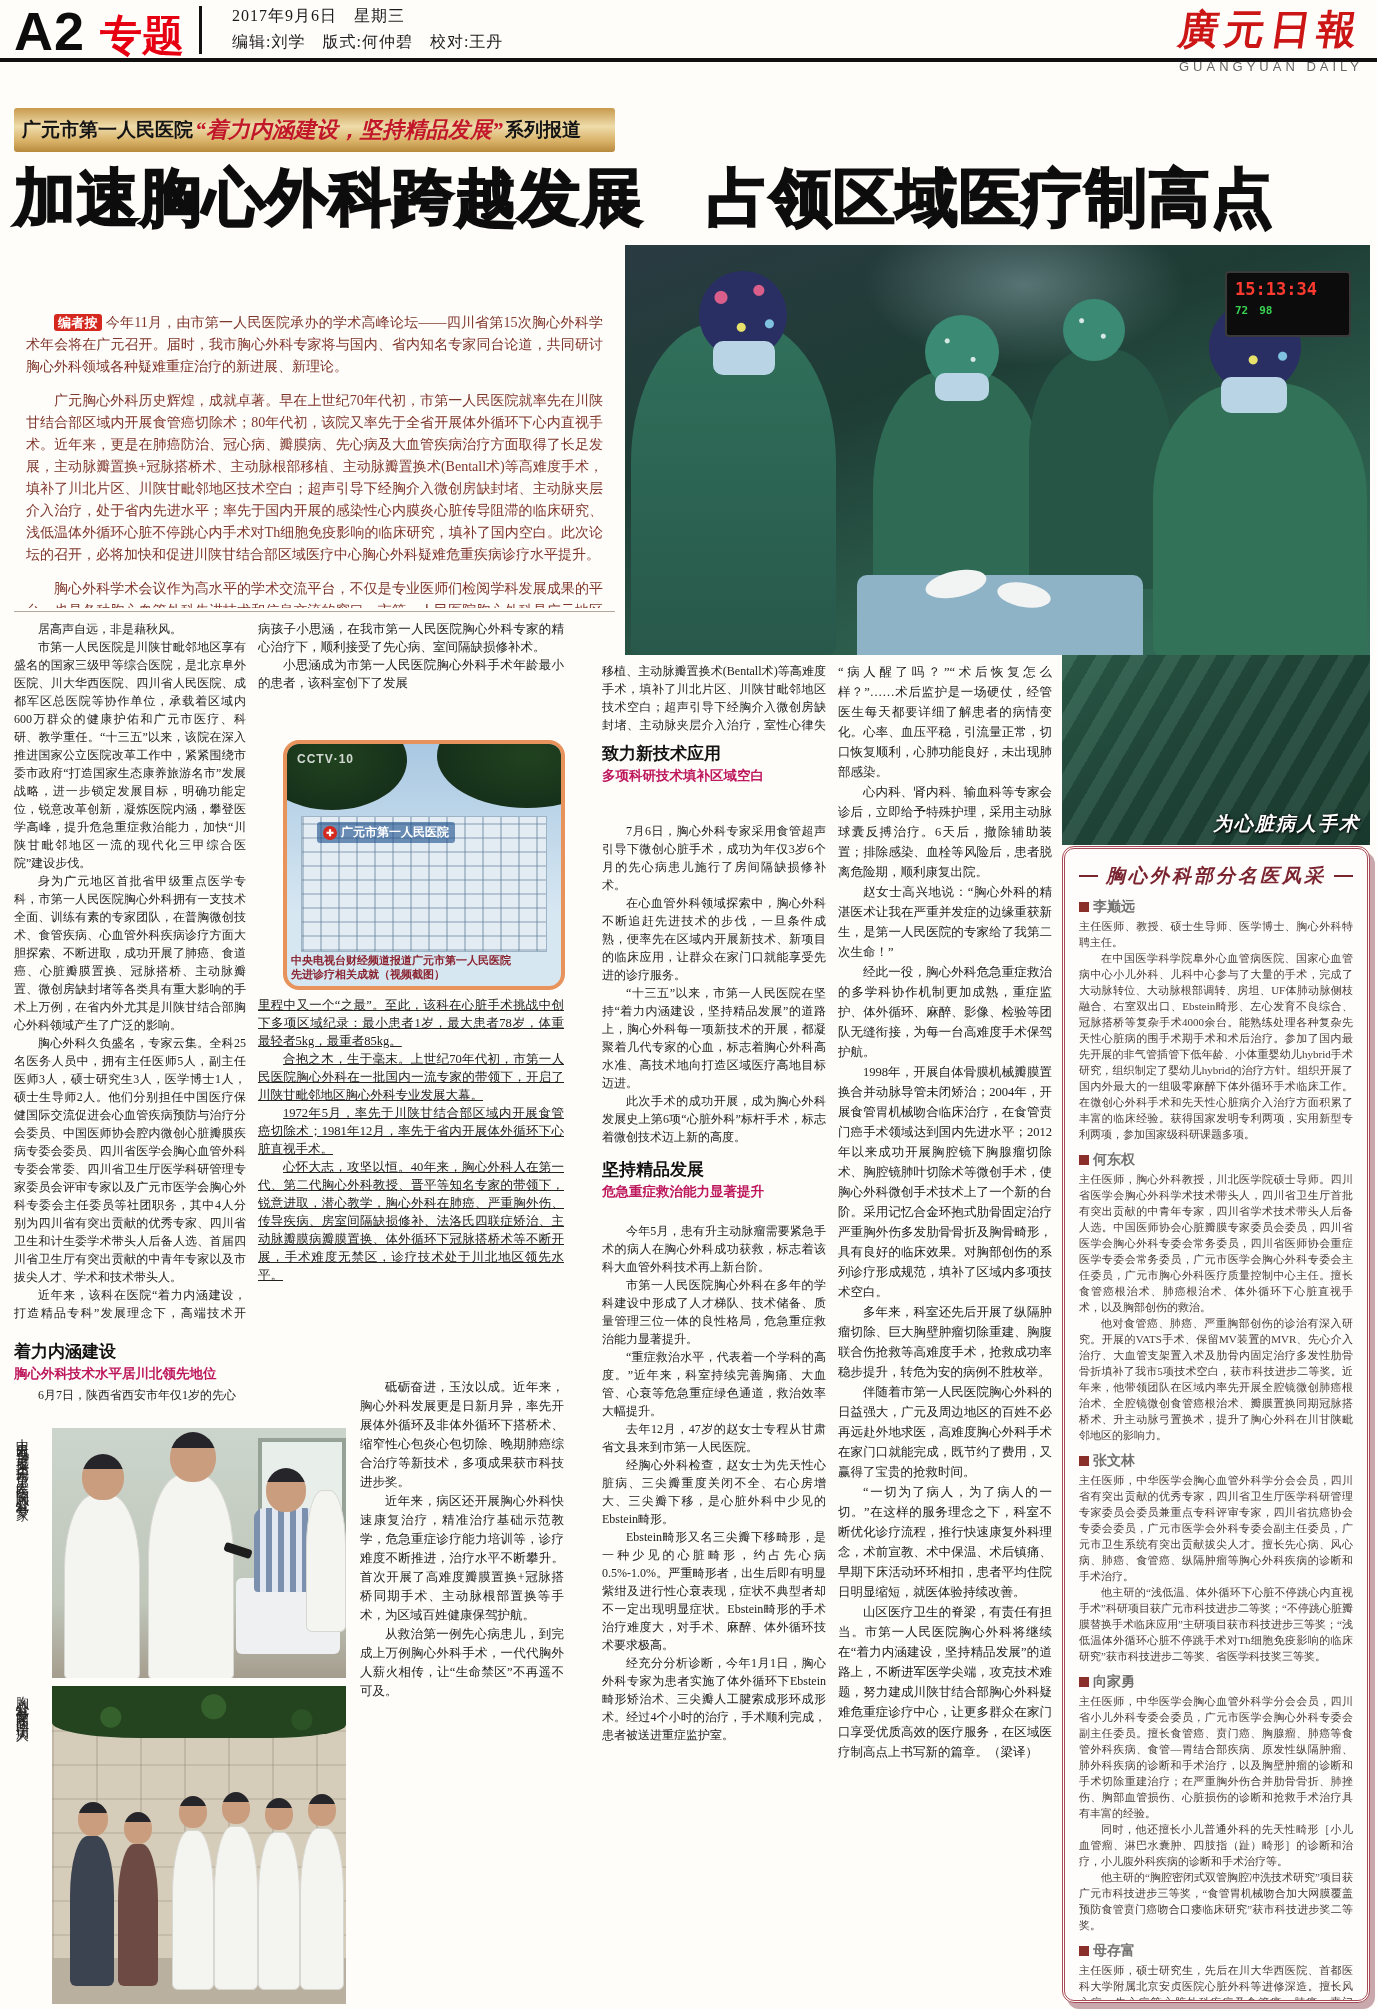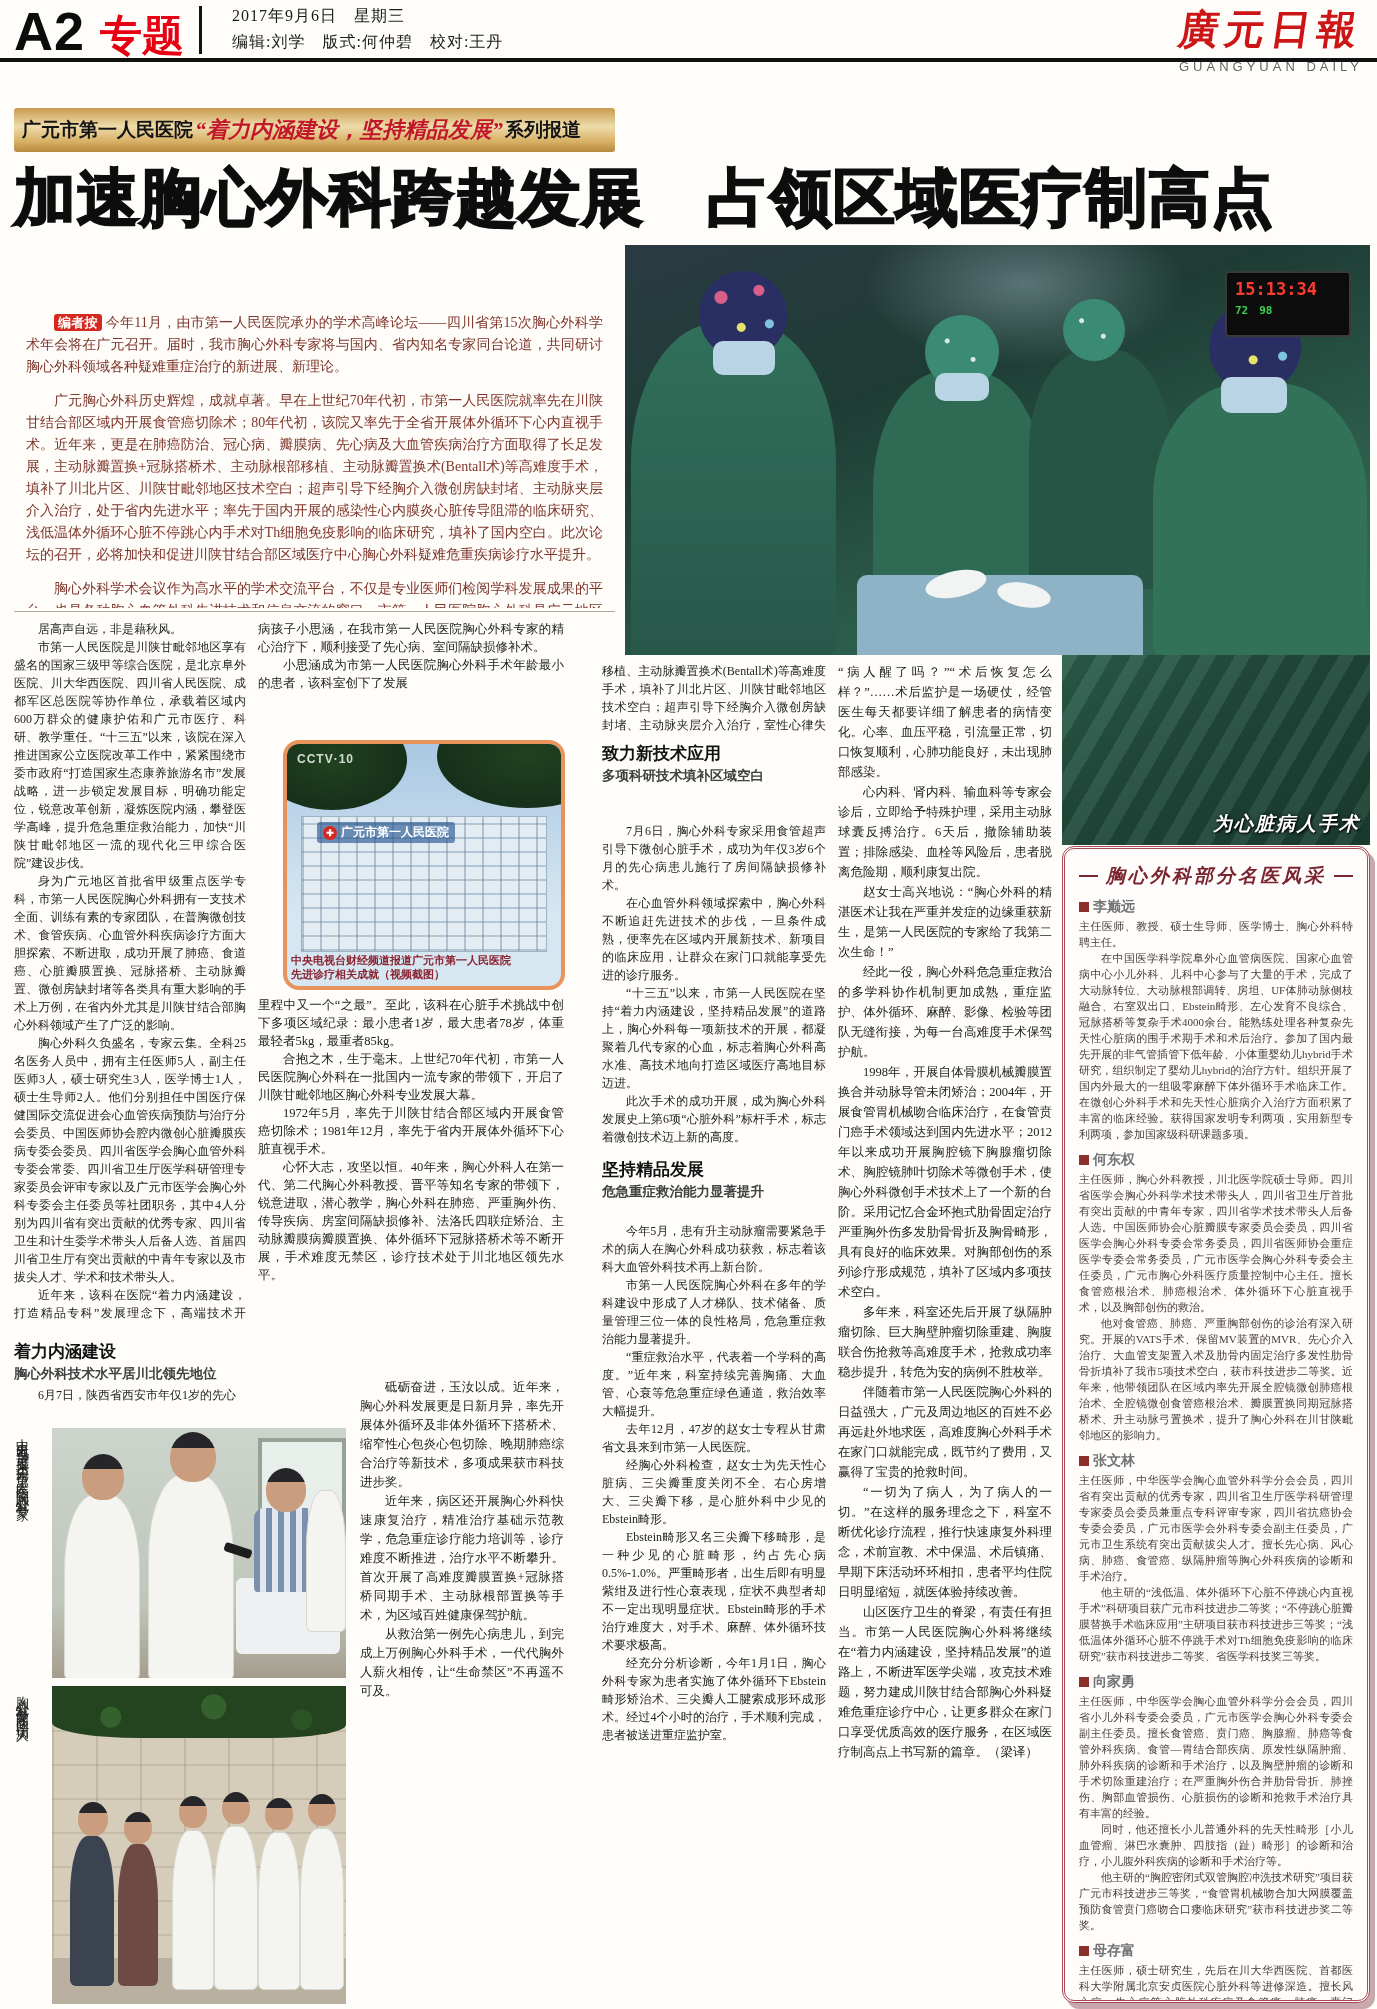--- a/index.html
+++ b/index.html
@@ -82,29 +82,29 @@
         repeating-linear-gradient(120deg,rgba(255,255,255,.05) 0 14px,rgba(0,0,0,.12) 14px 30px);}
   .ext-cap{position:absolute;right:10px;bottom:8px;color:#fff;font-size:19px;font-weight:bold;
            font-style:italic;letter-spacing:2px;text-shadow:1px 1px 2px #000,0 0 4px rgba(0,0,0,.7);}
 
   
   .col{font-size:12px;line-height:18px;color:#222;text-align:justify;overflow:hidden;}
   .col p{margin:0;text-indent:2em;}
   .cont p:first-child{text-indent:0;}
   .c1{left:14px;top:620px;width:232px;height:702px;}
   .c2a{left:258px;top:620px;width:306px;height:108px;font-size:12.5px;}
-  .c2b{left:258px;top:996px;width:306px;height:360px;font-size:12.5px;}
+  .c2b{left:258px;top:996px;width:306px;height:360px;font-size:12.5px;text-decoration:underline;}
   .c2c{left:360px;top:1378px;width:204px;height:612px;font-size:12.5px;line-height:19px;}
   .c3a{left:602px;top:662px;width:224px;height:72px;}
   .c3b{left:602px;top:806px;width:224px;height:342px;margin-top:16px;}
   .c3c{left:602px;top:1222px;width:224px;height:774px;}
   .c4{left:838px;top:662px;width:214px;height:1340px;line-height:20px;font-size:12.5px;}
   .colhead{font-family:"Liberation Sans","DejaVu Sans",sans-serif;overflow:hidden;}
   .colhead .hh{font-size:17px;font-weight:900;color:#111;line-height:24px;}
-  .colhead .hs{font-size:13.5px;font-weight:bold;color:#404040;line-height:20px;}
+  .colhead .hs{font-size:13.5px;font-weight:bold;color:#be185d;line-height:20px;}
   .ch1{left:14px;top:1340px;width:232px;height:88px;}
   .ch1 p{font-family:"Liberation Serif",serif;font-size:12px;line-height:18px;
          text-align:justify;margin:2px 0 0;text-indent:2em;color:#222;}
   .ch3a{left:602px;top:742px;width:224px;height:56px;}
   .ch3b{left:602px;top:1158px;width:224px;height:56px;}
 
   
   .hframe{left:283px;top:740px;width:282px;height:250px;box-sizing:border-box;
           border:4px solid #e8935c;border-radius:16px;overflow:hidden;
           background:linear-gradient(#a9c8e2,#d7e7f2 70%);}

